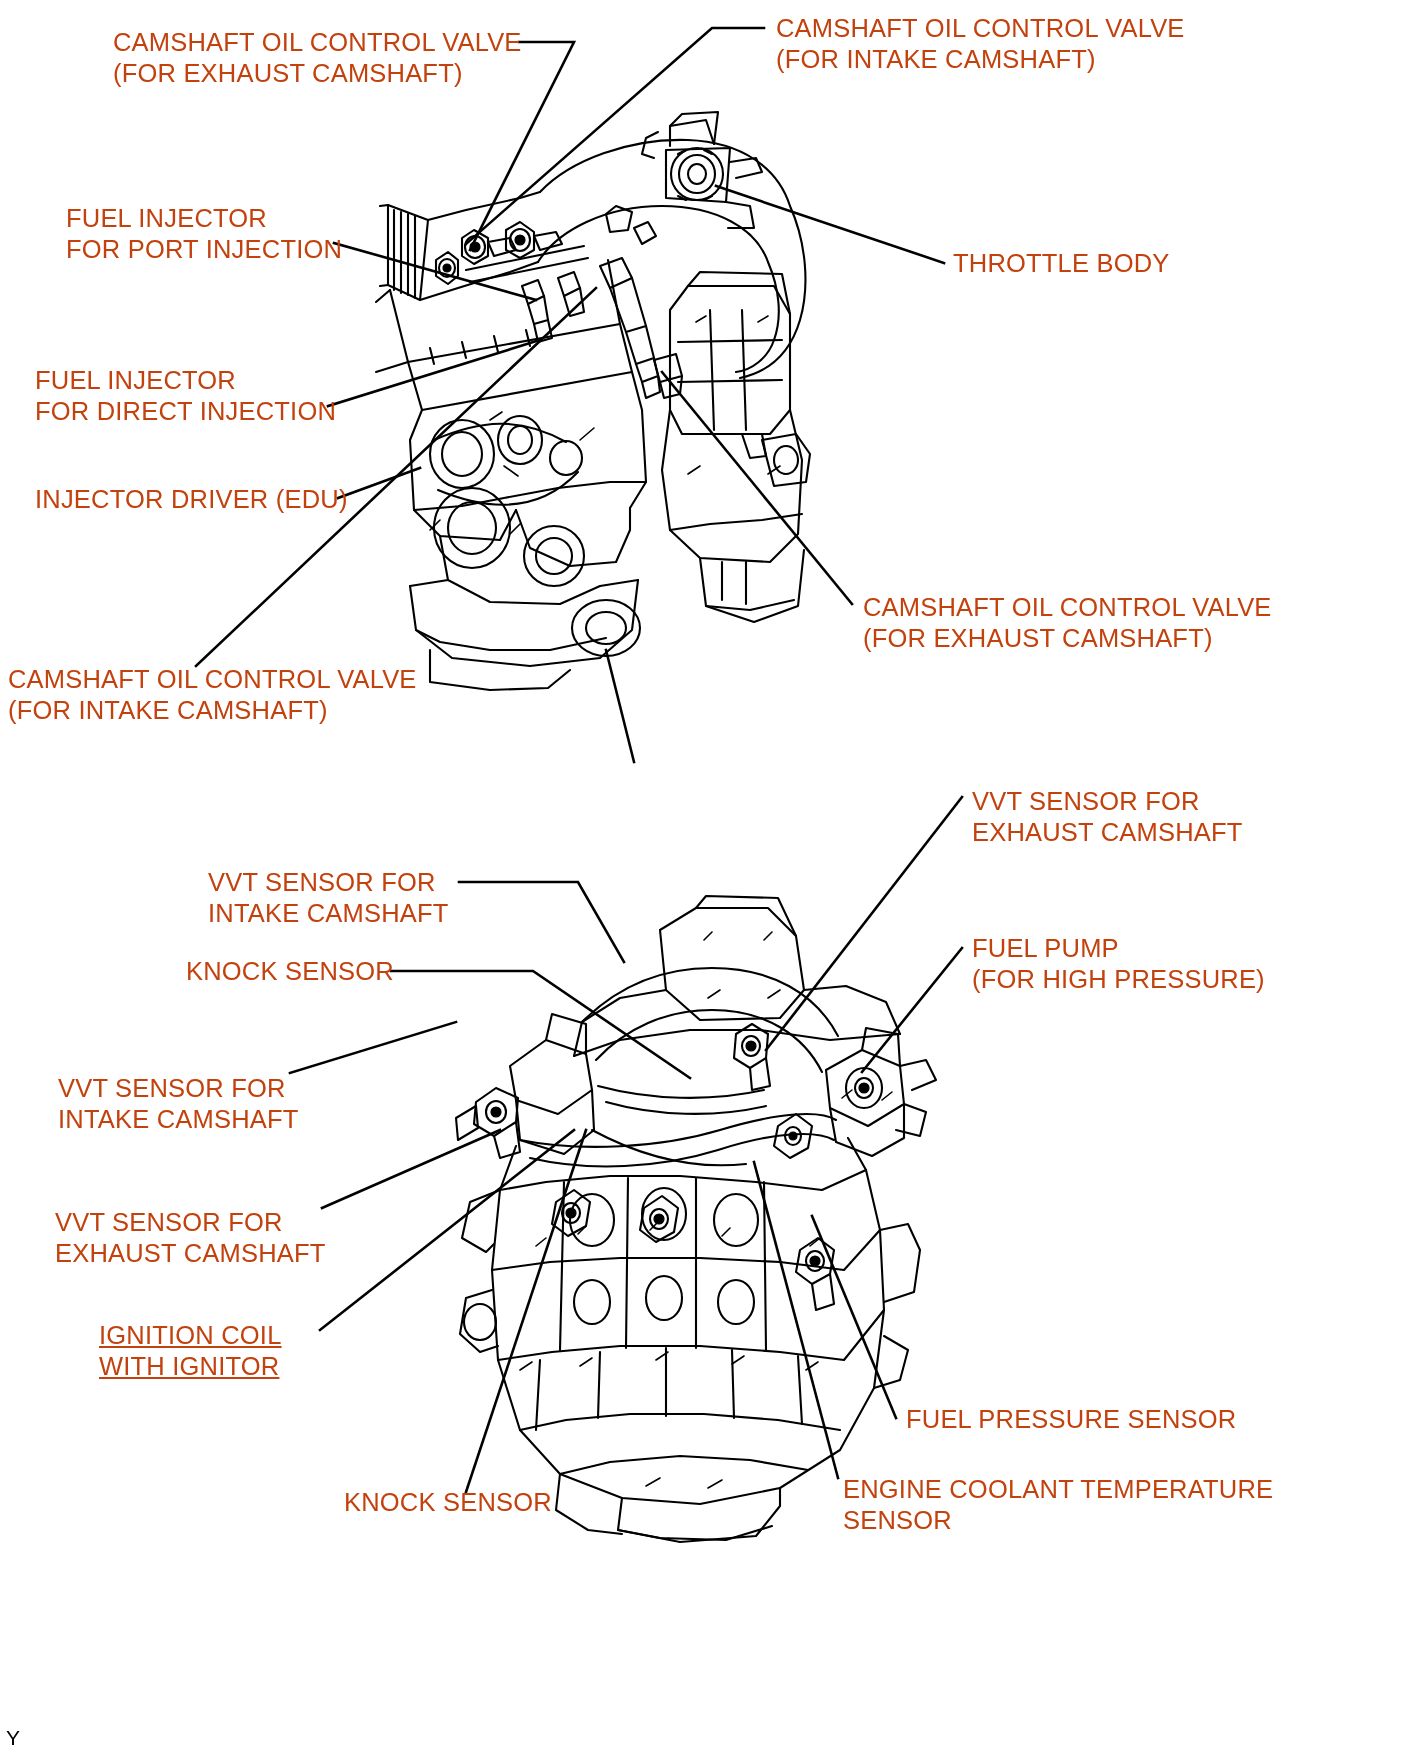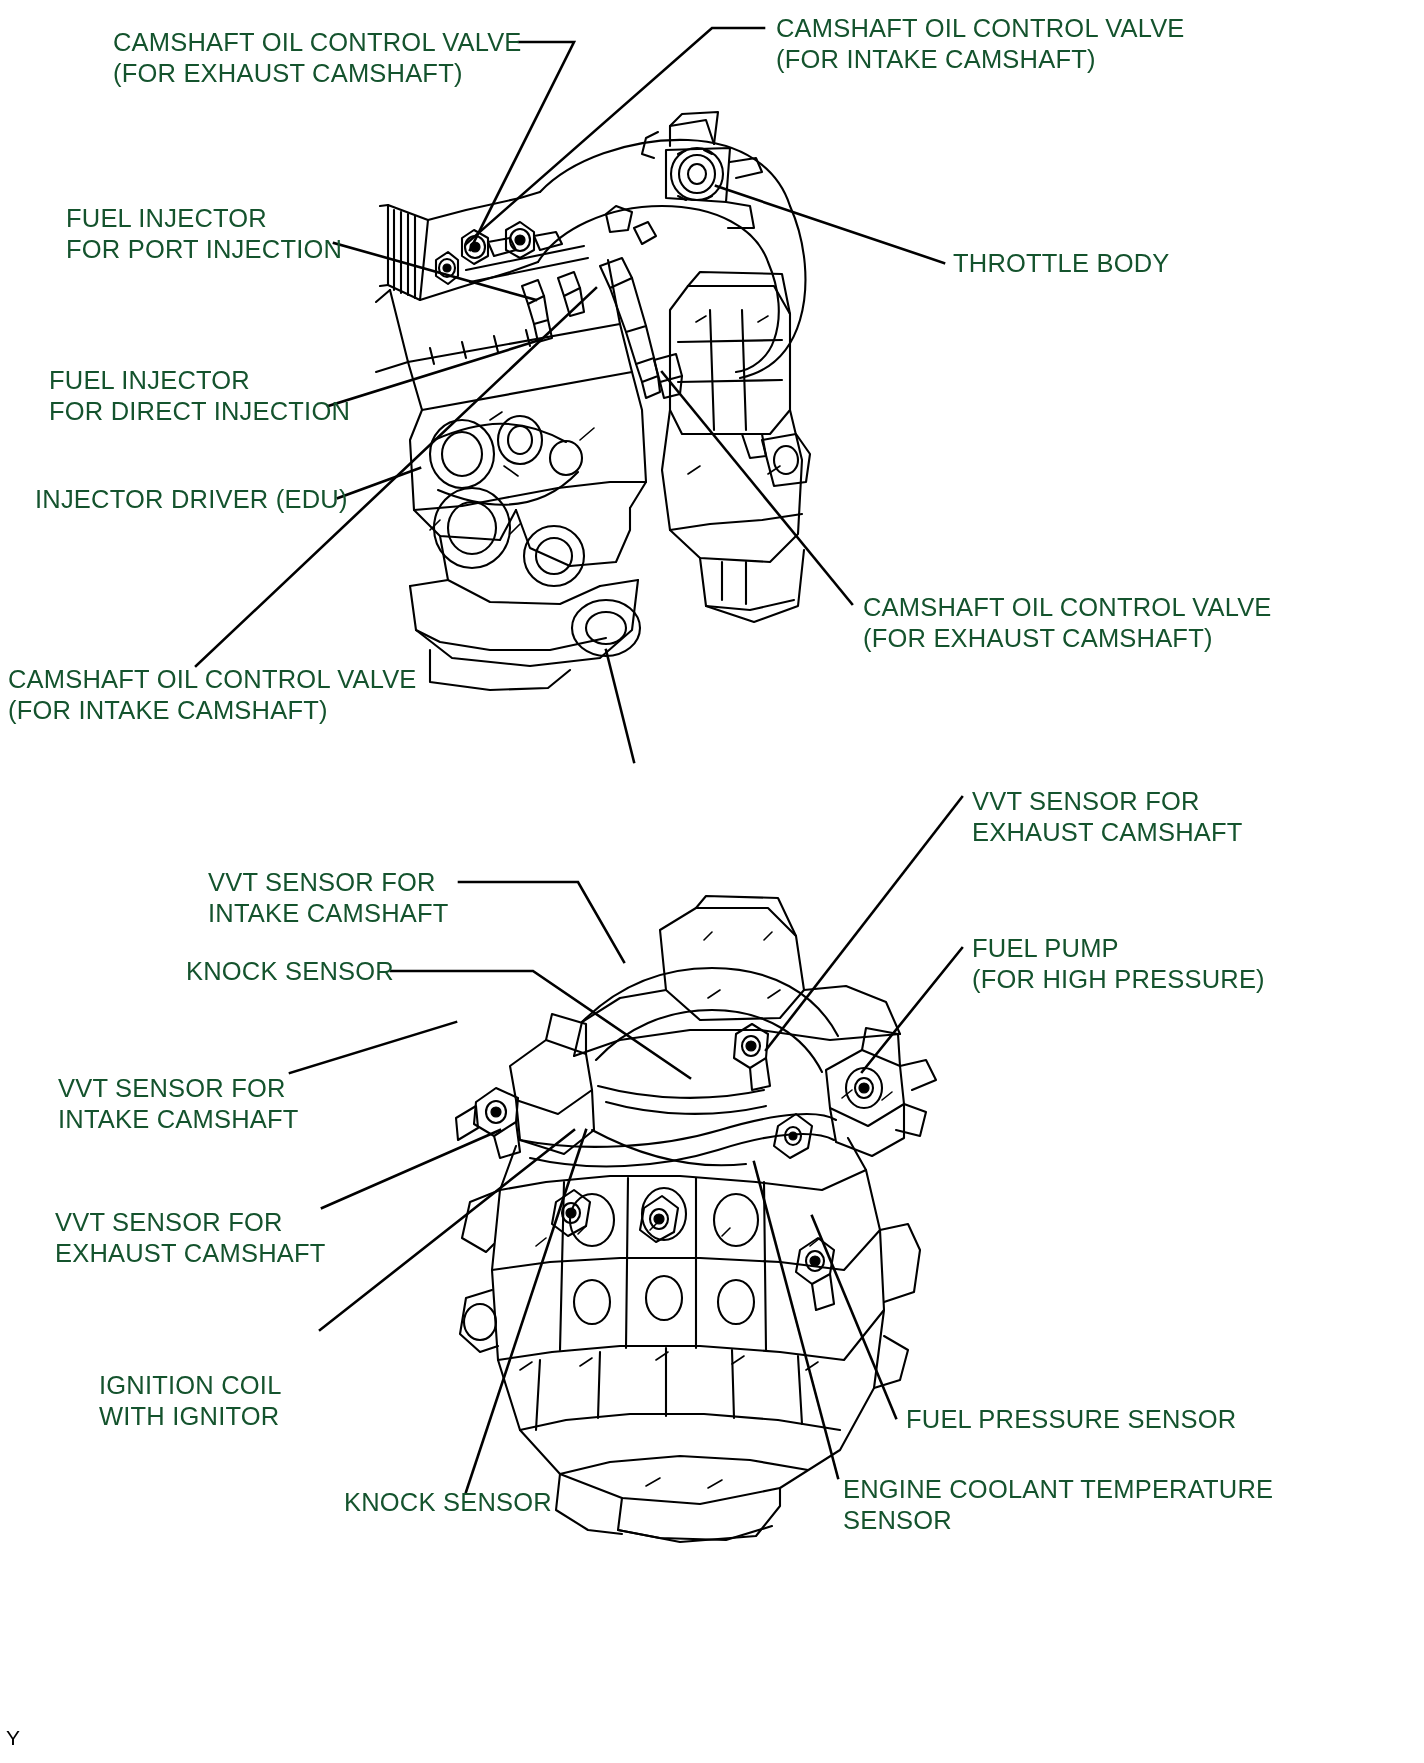--- a/index.html
+++ b/index.html
@@ -15,21 +15,21 @@
     font-family: "Liberation Sans", sans-serif;
     color: #000000;
     overflow: hidden;
   }
   .label {
     position: absolute;
     font-size: 25.5px;
     line-height: 31px;
     letter-spacing: 0.2px;
     white-space: pre;
-    color: #14532d;
+    color: #c2410c;
   }
   svg.overlay {
     position: absolute;
     left: 0;
     top: 0;
     width: 1424px;
     height: 1763px;
     pointer-events: none;
   }
   svg.art {
@@ -336,21 +336,21 @@
 <span>(FOR EXHAUST CAMSHAFT)</span></div>
 
   <div class="label" style="left:776px; top:13px;"><span>CAMSHAFT OIL CONTROL VALVE</span>
 <span>(FOR INTAKE CAMSHAFT)</span></div>
 
   <div class="label" style="left:66px; top:203px;"><span>FUEL INJECTOR</span>
 <span>FOR PORT INJECTION</span></div>
 
   <div class="label" style="left:953px; top:248px;"><span>THROTTLE BODY</span></div>
 
-  <div class="label" style="left:35px; top:365px;margin-left:14px;"><span>FUEL INJECTOR</span>
+  <div class="label" style="left:35px; top:365px;"><span>FUEL INJECTOR</span>
 <span>FOR DIRECT INJECTION</span></div>
 
   <div class="label" style="left:35px; top:484px;text-align:right;"><span>INJECTOR DRIVER (EDU)</span></div>
 
   <div class="label" style="left:863px; top:592px;"><span>CAMSHAFT OIL CONTROL VALVE</span>
 <span>(FOR EXHAUST CAMSHAFT)</span></div>
 
   <div class="label" style="left:8px; top:664px;"><span>CAMSHAFT OIL CONTROL VALVE</span>
 <span>(FOR INTAKE CAMSHAFT)</span></div>
 
@@ -365,21 +365,21 @@
 <span>(FOR HIGH PRESSURE)</span></div>
 
   <div class="label" style="left:186px; top:956px;"><span>KNOCK SENSOR</span></div>
 
   <div class="label" style="left:58px; top:1073px;"><span>VVT SENSOR FOR</span>
 <span>INTAKE CAMSHAFT</span></div>
 
   <div class="label" style="left:55px; top:1207px;"><span>VVT SENSOR FOR</span>
 <span>EXHAUST CAMSHAFT</span></div>
 
-  <div class="label" style="left:99px; top:1370px;"><span>IGNITION COIL</span>
+  <div class="label" style="left:99px; top:1320px;text-decoration:underline;"><span>IGNITION COIL</span>
 <span>WITH IGNITOR</span></div>
 
   <div class="label" style="left:906px; top:1404px;"><span>FUEL PRESSURE SENSOR</span></div>
 
   <div class="label" style="left:344px; top:1487px;"><span>KNOCK SENSOR</span></div>
 
   <div class="label" style="left:843px; top:1474px;"><span>ENGINE COOLANT TEMPERATURE</span>
 <span>SENSOR</span></div>
 
   <div class="corner-mark">Y</div>

